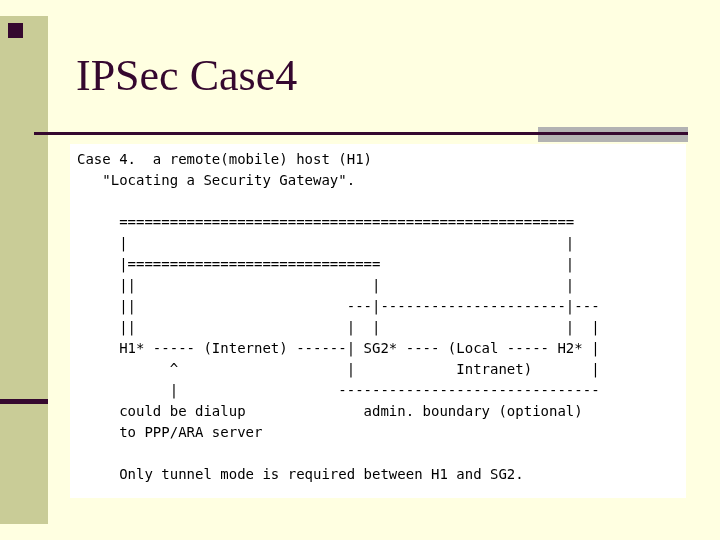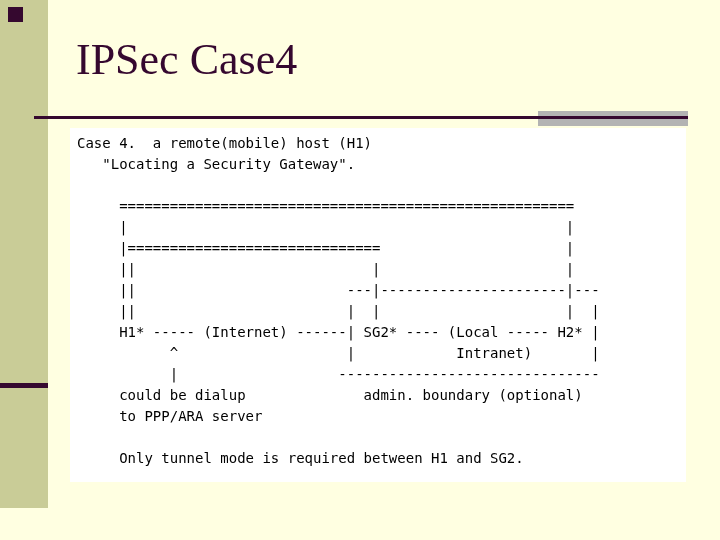--- a/index.html
+++ b/index.html
@@ -1,18 +1,18 @@
 <!DOCTYPE html>
 <html><head>
 <meta charset="utf-8">
 <style>
   html,body{margin:0;padding:0;}
   body{width:720px;height:540px;background:#FFFFE1;}
   .slide{position:relative;width:720px;height:508px;background:#FFFFE1;overflow:hidden;
-         font-family:"Liberation Sans",sans-serif;}
+         font-family:"Liberation Sans",sans-serif;margin-top:16px;}
   .accent-band{position:absolute;left:0;top:0;width:48px;height:540px;background:#C9CC97;}
   .accent-square{position:absolute;left:8px;top:7px;width:15px;height:15px;background:#35082F;}
   .slide-title{position:absolute;left:76px;top:34px;margin:0;
                font-family:"Liberation Serif",serif;font-weight:400;
                font-size:44px;line-height:1.2;color:#35082F;}
   .rule-shadow{position:absolute;left:538px;top:111px;width:150px;height:15px;background:#B3B3B3;}
   .rule{position:absolute;left:34px;top:116px;width:654px;height:3px;background:#35082F;}
   .content-panel{position:absolute;left:70px;top:128px;width:616px;height:354px;background:#FFFFFF;}
   .ascii{margin:0;padding:5px 0 0 7px;
          font-family:"DejaVu Sans Mono","Liberation Mono",monospace;

